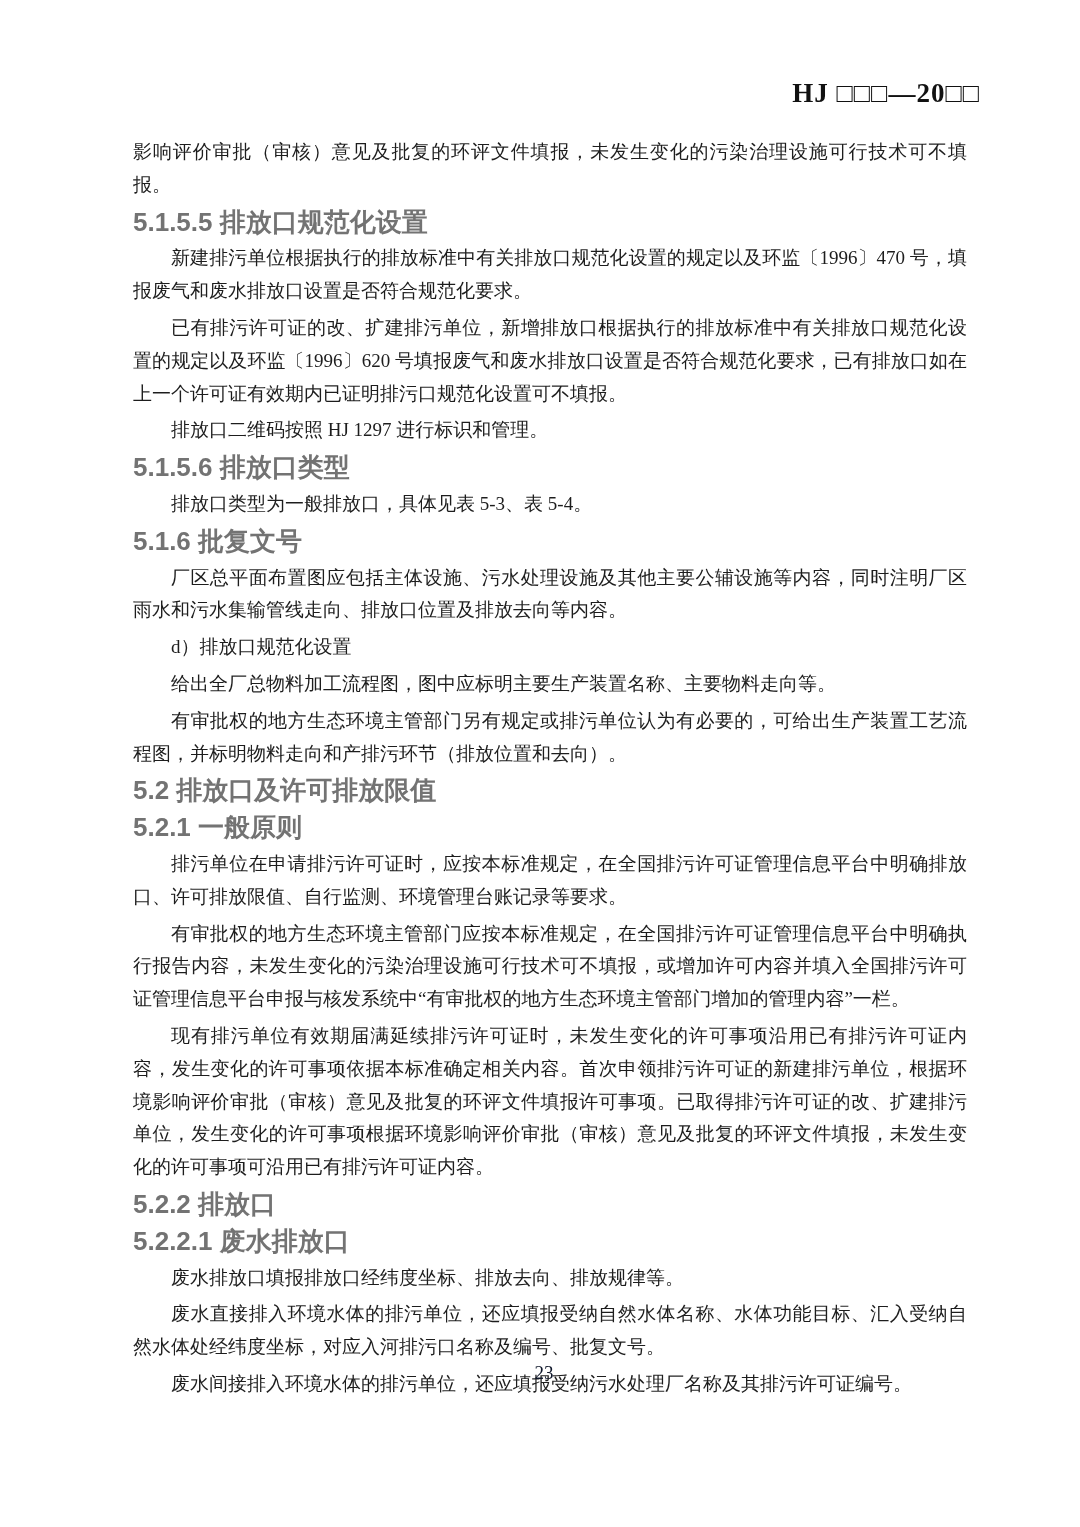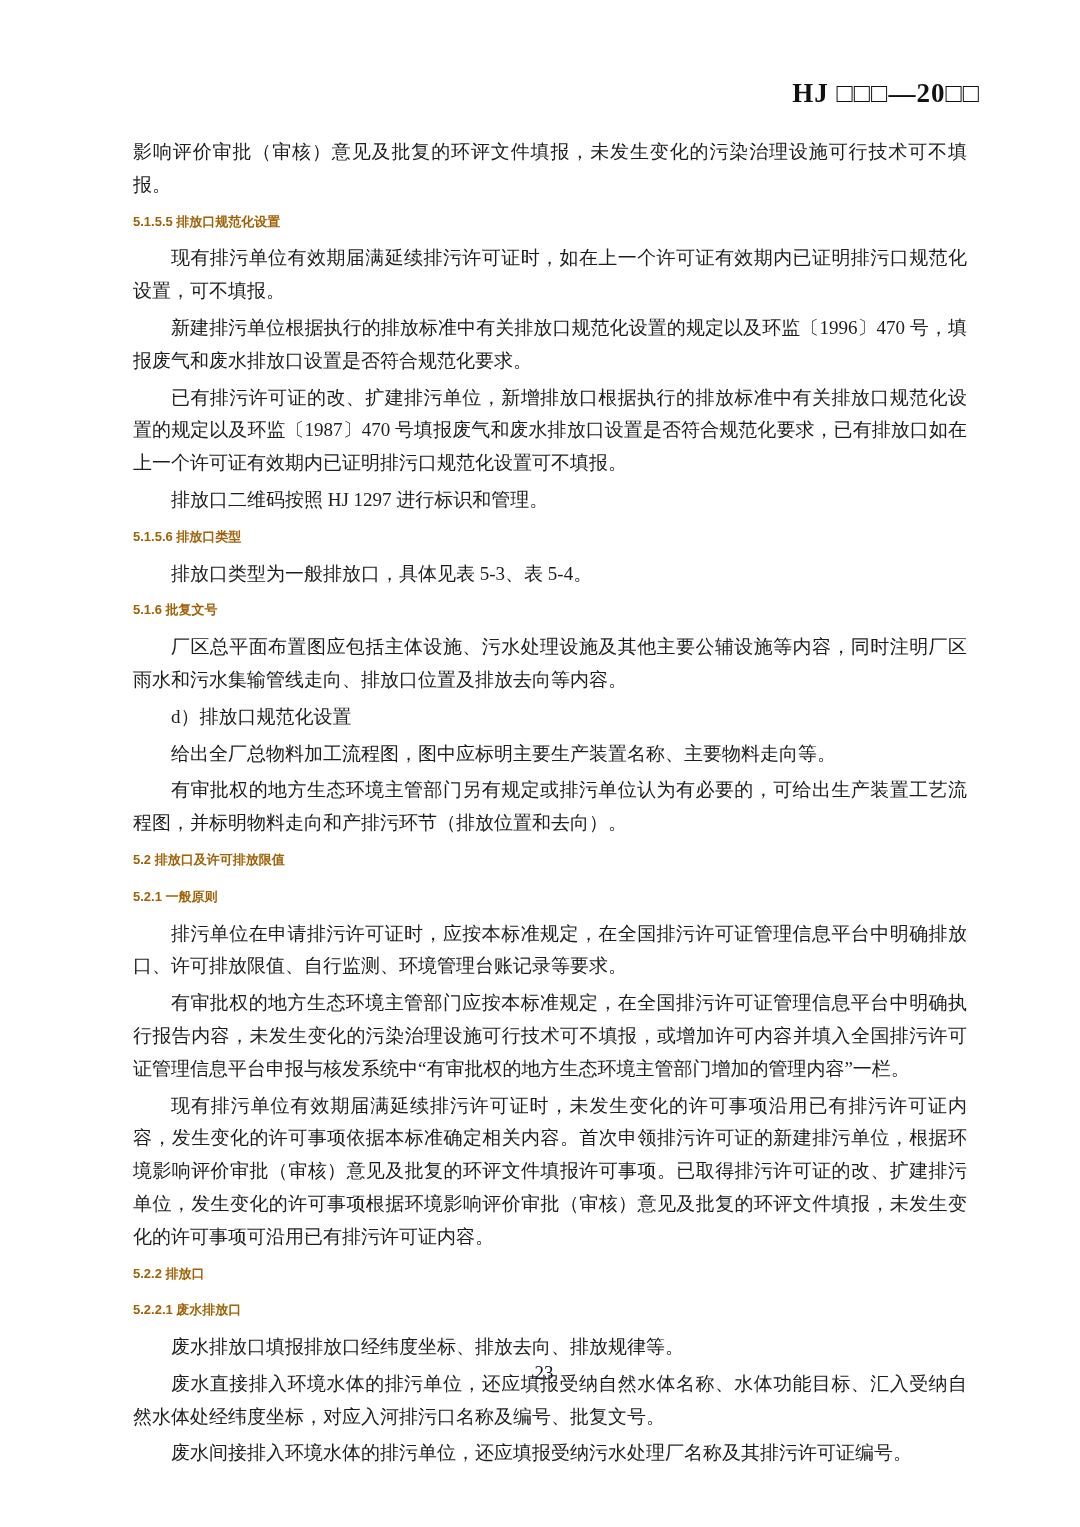--- a/index.html
+++ b/index.html
@@ -37,24 +37,24 @@
     text-align: justify;
     text-justify: inter-ideograph;
     color: #1d1d1d;
   }
   .content p { margin: 0; }
   p.para { text-indent: 2em; }
   p.cont { text-indent: 0; }
   p.hd {
     font-family: "Liberation Sans", "DejaVu Sans", sans-serif;
     font-weight: bold;
-    font-size: 13px;
+    font-size: 26px;
     text-align: left;
     text-indent: 0;
-    color: #a16207;
+    color: #737373;
   }
   .page-footer {
     position: absolute;
     top: 1356px;
     left: 0;
     width: 1080px;
     text-align: center;
     font-size: 19px;
     color: #0f172a;
   }
@@ -62,23 +62,22 @@
 </head>
 <body>
 
 <div class="page">
 
   <div class="doc-header">HJ □□□—20□□</div>
 
   <div class="content">
     <p class="cont">影响评价审批（审核）意见及批复的环评文件填报，未发生变化的污染治理设施可行技术可不填报。</p>
     <p class="hd">5.1.5.5 排放口规范化设置</p>
-    <p class="para">现有排污单位有效期届满延续排污许可证时，如在上一个许可证有效期内已证明排污口规范化设置，可不填报。</p>
     <p class="para">新建排污单位根据执行的排放标准中有关排放口规范化设置的规定以及环监〔1996〕470 号，填报废气和废水排放口设置是否符合规范化要求。</p>
-    <p class="para">已有排污许可证的改、扩建排污单位，新增排放口根据执行的排放标准中有关排放口规范化设置的规定以及环监〔1987〕470 号填报废气和废水排放口设置是否符合规范化要求，已有排放口如在上一个许可证有效期内已证明排污口规范化设置可不填报。</p>
+    <p class="para">已有排污许可证的改、扩建排污单位，新增排放口根据执行的排放标准中有关排放口规范化设置的规定以及环监〔1996〕620 号填报废气和废水排放口设置是否符合规范化要求，已有排放口如在上一个许可证有效期内已证明排污口规范化设置可不填报。</p>
     <p class="para">排放口二维码按照 HJ 1297 进行标识和管理。</p>
     <p class="hd">5.1.5.6 排放口类型</p>
     <p class="para">排放口类型为一般排放口，具体见表 5-3、表 5-4。</p>
     <p class="hd">5.1.6 批复文号</p>
     <p class="para">厂区总平面布置图应包括主体设施、污水处理设施及其他主要公辅设施等内容，同时注明厂区雨水和污水集输管线走向、排放口位置及排放去向等内容。</p>
     <p class="para">d）排放口规范化设置</p>
     <p class="para">给出全厂总物料加工流程图，图中应标明主要生产装置名称、主要物料走向等。</p>
     <p class="para">有审批权的地方生态环境主管部门另有规定或排污单位认为有必要的，可给出生产装置工艺流程图，并标明物料走向和产排污环节（排放位置和去向）。</p>
     <p class="hd">5.2 排放口及许可排放限值</p>
     <p class="hd">5.2.1 一般原则</p>

